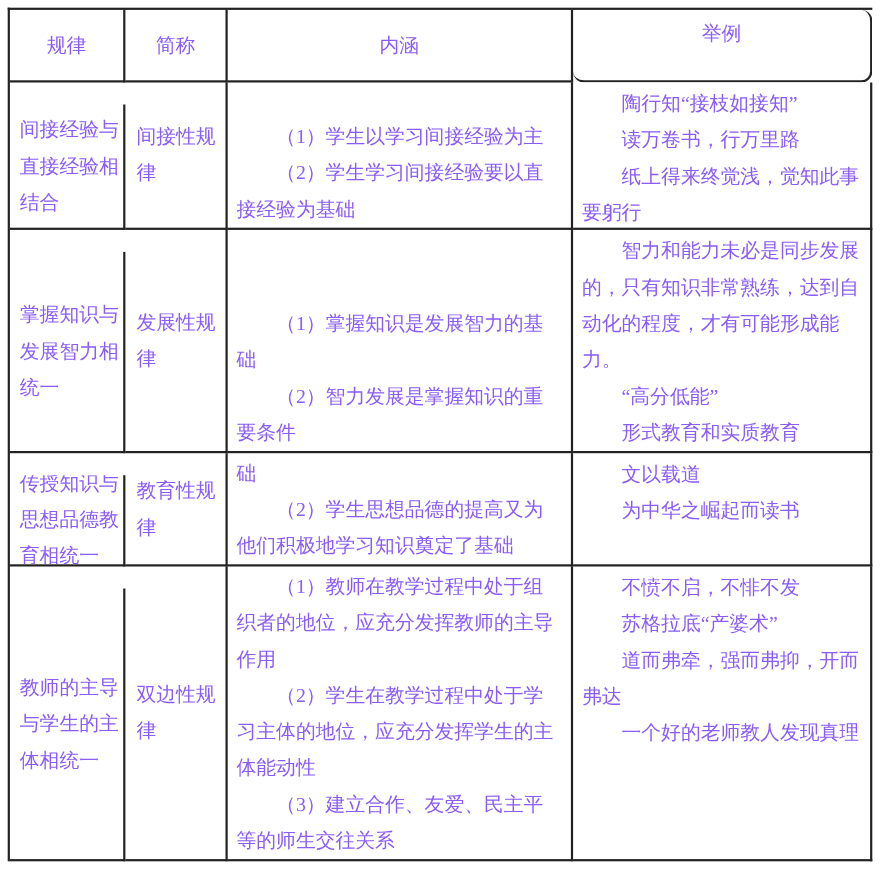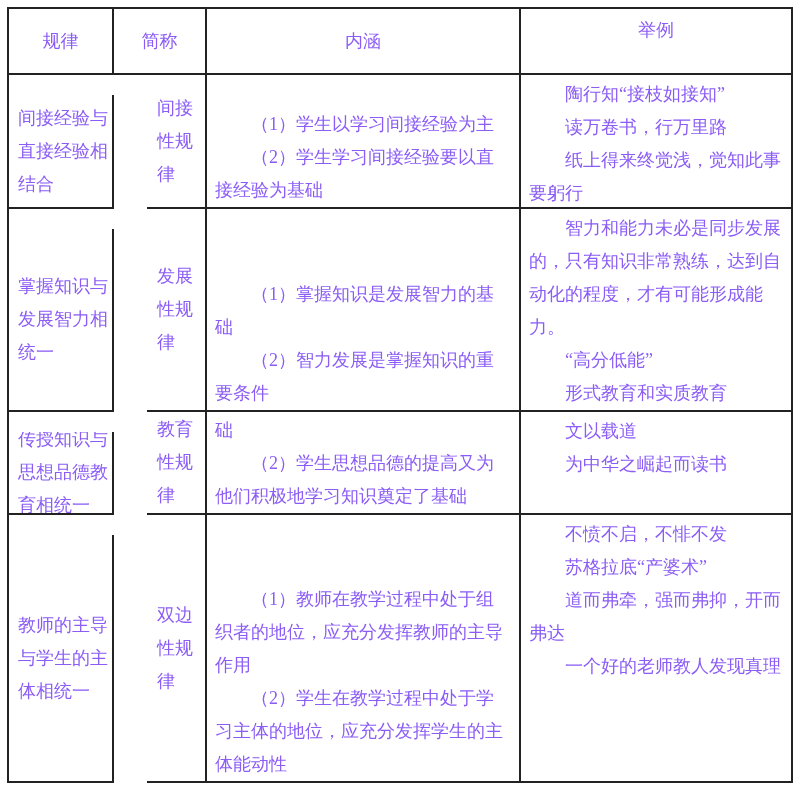--- a/index.html
+++ b/index.html
@@ -33,33 +33,33 @@
   }
   
   .h-cell {
     display: flex;
     align-items: center;
     justify-content: center;
   }
   .h-top {
     align-items: flex-start;
     padding-top: 5px;
+    border-radius: 10px;
   }
   
   .c-rule {
     display: flex;
     align-items: center;
     padding: 0 3px 0 9px;
     margin-top: 20px;
   }
   .c-abbr {
     display: flex;
     align-items: center;
     padding: 0 4px 0 10px;
-    margin-left: 33px;
   }
   
   .c-content {
     display: flex;
     flex-direction: column;
     justify-content: flex-end;
     padding: 0 8px;
   }
   
   .c-examples {
@@ -139,20 +139,21 @@
 
     <div class="cell c-rule">
       <span>教师的主导与学生的主体相统一</span>
     </div>
     <div class="cell c-abbr">
       <span>双边性规律</span>
     </div>
     <div class="cell c-content">
       <p>（1）教师在教学过程中处于组织者的地位，应充分发挥教师的主导作用</p>
       <p>（2）学生在教学过程中处于学习主体的地位，应充分发挥学生的主体能动性</p>
+      <p>（3）建立合作、友爱、民主平等的师生交往关系</p>
     </div>
     <div class="cell c-examples">
       <p>不愤不启，不悱不发</p>
       <p>苏格拉底“产婆术”</p>
       <p>道而弗牵，强而弗抑，开而弗达</p>
       <p>一个好的老师教人发现真理</p>
     </div>
 
   </div>
 </div>

